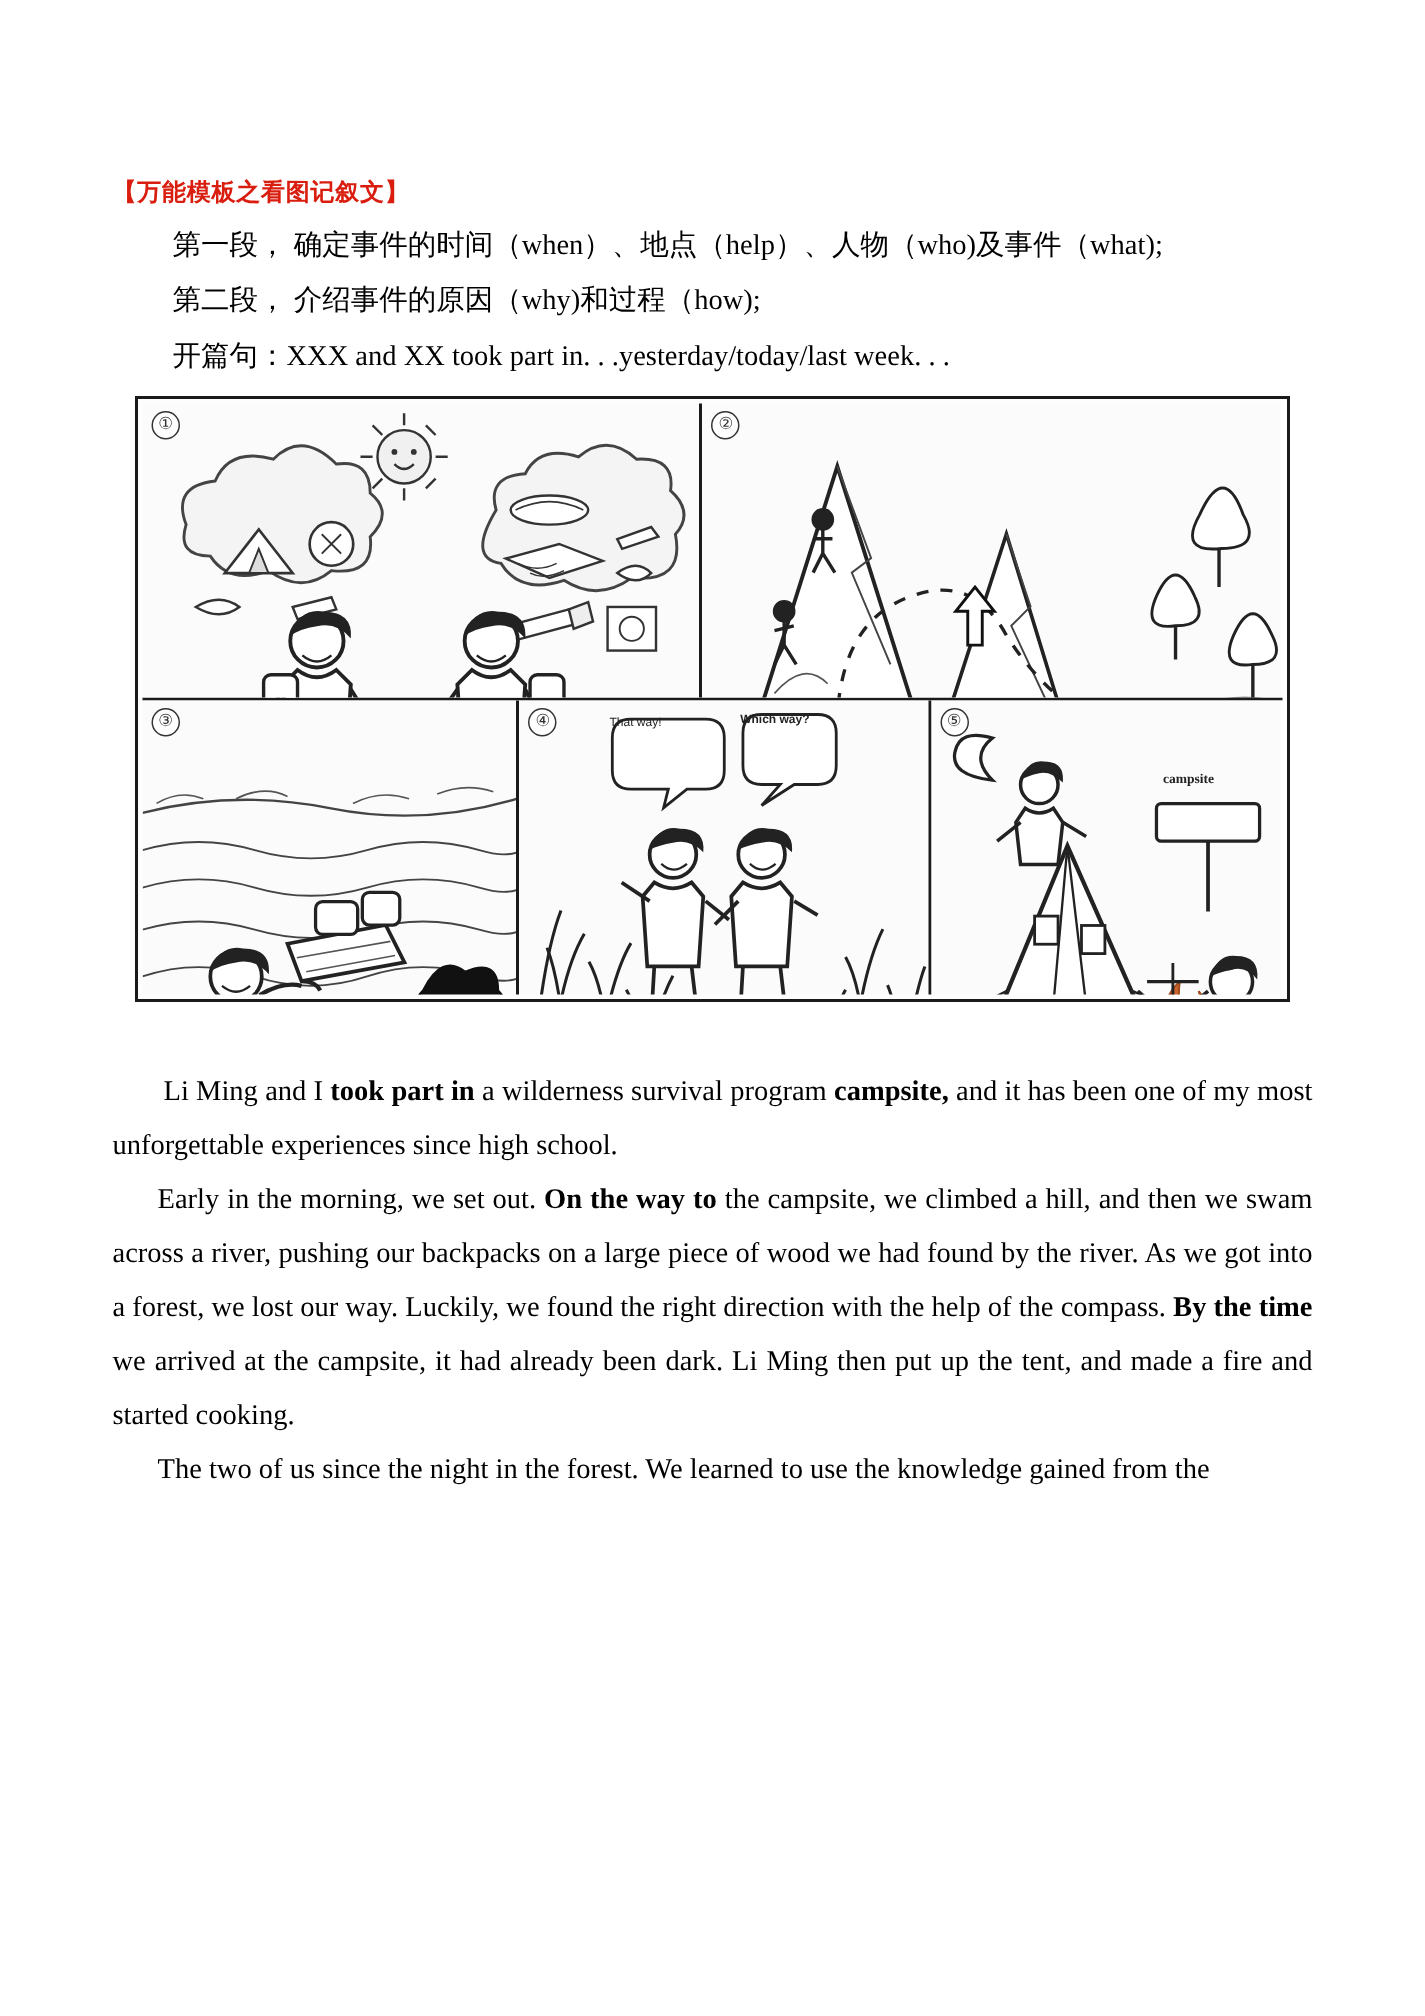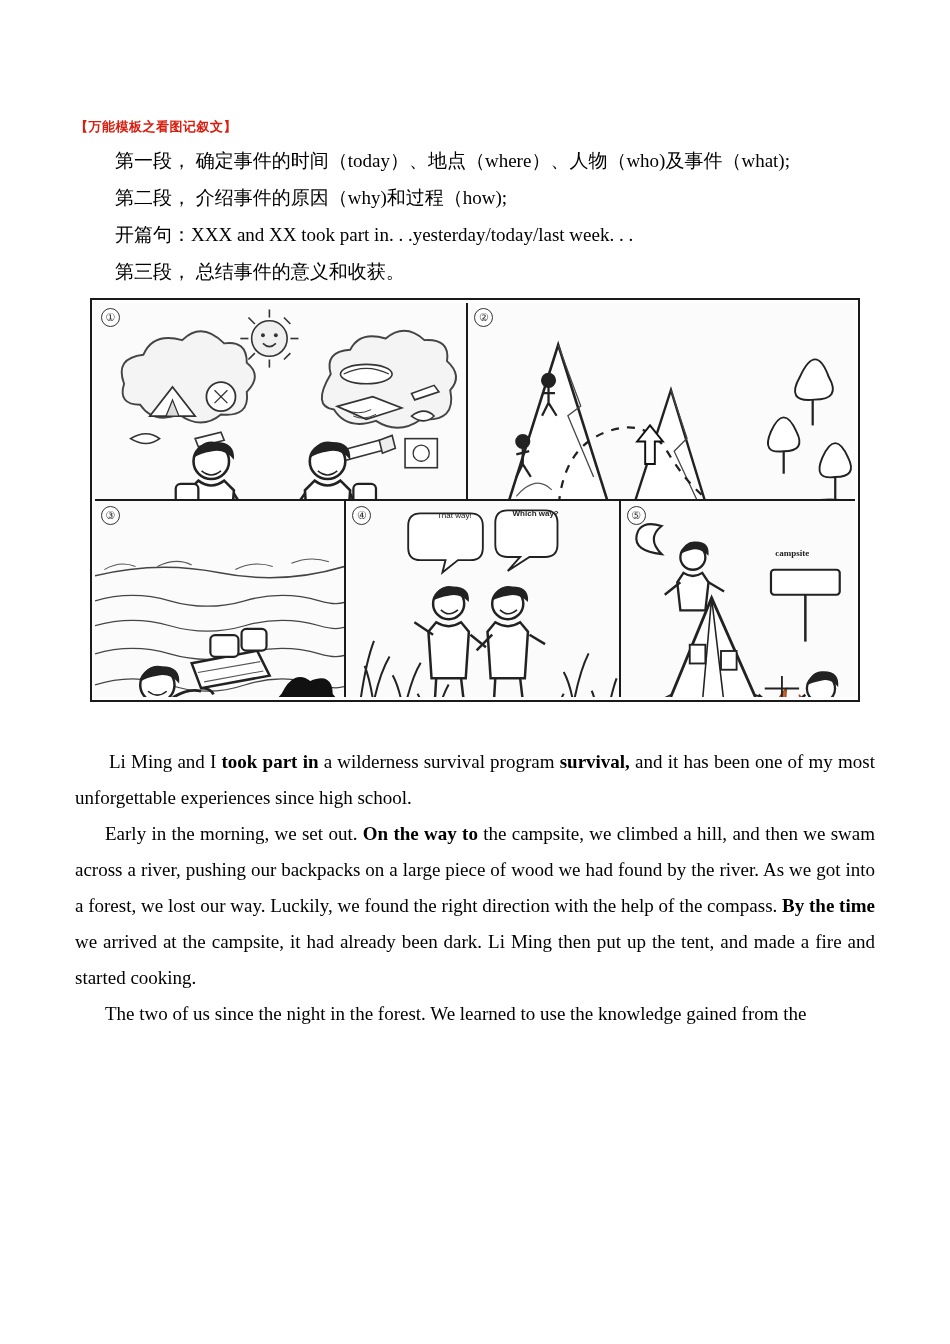--- a/index.html
+++ b/index.html
@@ -19,21 +19,21 @@
     width: 950px;
     height: 1344px;
     box-sizing: border-box;
     padding: 0 75px;
     position: relative;
   }
 
   
   .heading-red {
     color: #d91d0f;
-    font-size: 13px;
+    font-size: 16px;
     font-weight: bold;
     font-family: "Liberation Serif", serif;
     margin-top: 118px;
     margin-bottom: 6px;
     letter-spacing: 0.5px;
   }
 
   
   .tpl-list {
     margin: 0;
@@ -102,21 +102,21 @@
   .p4 { width: 36%; }
   .p5 { width: 31%; }
 
   .sketch { position: absolute; inset: 0; }
   .bubble-txt {
     position: absolute;
     font-family: "Liberation Sans", sans-serif;
     font-size: 8px;
     line-height: 9px;
     color: #222;
-    text-align: right;
+    text-align: left;
     z-index: 7;
   }
   .sign-txt {
     position: absolute;
     font-family: "Liberation Serif", serif;
     font-size: 9px;
     color: #222;
     z-index: 7;
   }
 
@@ -136,24 +136,23 @@
   b { font-weight: bold; }
 </style>
 </head>
 <body>
 
 <div class="page">
 
   <div class="heading-red">【万能模板之看图记叙文】</div>
 
   <ul class="tpl-list">
-    <li class="tpl-line">第一段，  确定事件的时间（today）、地点（where）、人物（who)及事件（what);</li>
+    <li class="tpl-line">第一段，  确定事件的时间（when）、地点（help）、人物（who)及事件（what);</li>
     <li class="tpl-line">第二段，  介绍事件的原因（why)和过程（how);</li>
     <li class="tpl-line">开篇句：XXX and XX took part in. . .yesterday/today/last week. . .</li>
-    <li class="tpl-line">第三段，  总结事件的意义和收获。</li>
   </ul>
 
 
   <div class="comic-wrap">
 
     <div class="comic-grid-top">
 
       <div class="panel p1">
         <span class="panel-num">①</span>
         <svg class="sketch" viewBox="0 0 230 192" preserveAspectRatio="none">
@@ -424,18 +423,18 @@
               <path d="M142 184 q-2 -16 -8 -22"></path>
           </g>
           <path d="M0 186 h150" stroke="#777" stroke-width="0.8"></path>
         </svg>
         <span class="sign-txt" style="left:66%; top:24%;font-weight:bold;">campsite</span>
       </div>
     </div>
   </div>
 
   <div class="essay">
-    <p><span>Li Ming and I </span><b>took part in</b><span> a wilderness survival program </span><b>survival,</b><span> and it has been one of my most unforgettable experiences since high school.</span></p>
+    <p><span>Li Ming and I </span><b>took part in</b><span> a wilderness survival program </span><b>campsite,</b><span> and it has been one of my most unforgettable experiences since high school.</span></p>
     <p class="p-tight"><span>Early in the morning, we set out. </span><b>On the way to</b><span> the campsite, we climbed a hill, and then we swam across a river, pushing our backpacks on a large piece of wood we had found by the river. As we got into a forest, we lost our way. Luckily, we found the right direction with the help of the compass. </span><b>By the time</b><span> we arrived at the campsite, it had already been dark. Li Ming then put up the tent, and made a fire and started cooking.</span></p>
     <p class="p-tight">The two of us since the night in the forest. We learned to use the knowledge gained from the</p>
   </div>
 
 </div>
 
 </body></html>

